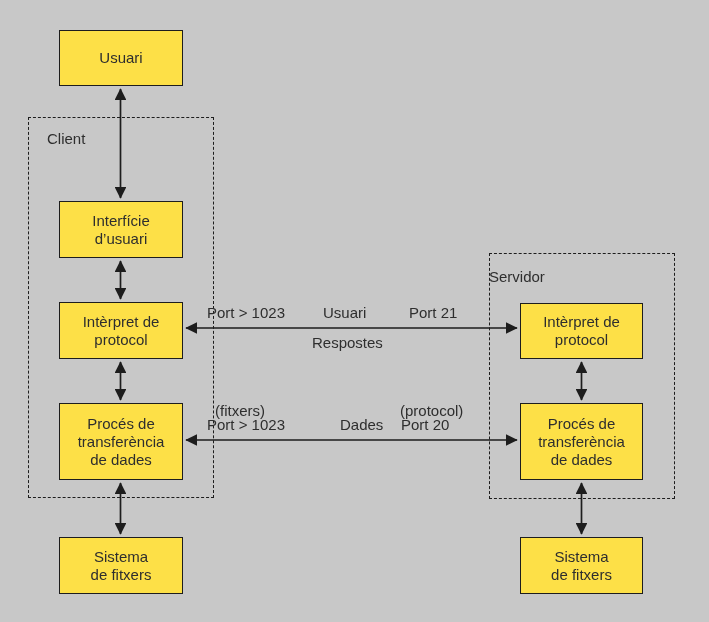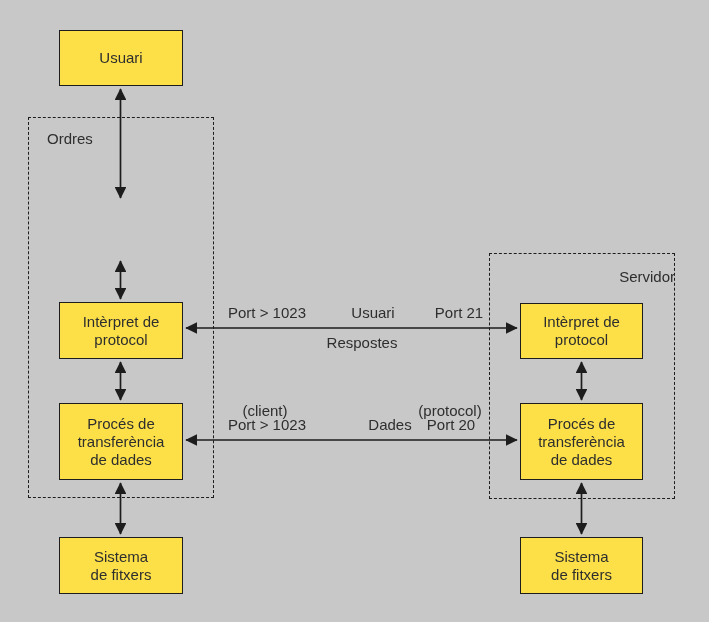--- a/index.html
+++ b/index.html
@@ -43,37 +43,36 @@
   }
   .group-label {
     position: absolute;
     font-size: 15px;
     line-height: 17px;
   }
   .edge-label {
     position: absolute;
     font-size: 15px;
     line-height: 16px;
-    text-align: center;
     white-space: nowrap;
   }
   
   #n-usuari            { left: 59px;  top: 30px;  width: 124px; height: 56px; }
   #n-interficie        { left: 59px;  top: 201px; width: 124px; height: 57px; }
   #n-interpret-client  { left: 59px;  top: 302px; width: 124px; height: 57px; }
   #n-proces-client     { left: 59px;  top: 403px; width: 124px; height: 77px; }
   #n-sistema-client    { left: 59px;  top: 537px; width: 124px; height: 57px; }
   #n-interpret-servidor{ left: 520px; top: 303px; width: 123px; height: 56px; }
   #n-proces-servidor   { left: 520px; top: 403px; width: 123px; height: 77px; }
   #n-sistema-servidor  { left: 520px; top: 537px; width: 123px; height: 57px; }
   
   #g-client   { left: 28px;  top: 117px; width: 186px; height: 381px; }
   #g-servidor { left: 489px; top: 253px; width: 186px; height: 246px; }
   #gl-client   { left: 47px;  top: 130px; }
-  #gl-servidor { left: 489px; top: 268px; width: 186px; text-align: right; }
+  #gl-servidor { left: 489px; top: 268px; width: 186px; text-align: left; }
   
   #l-port1023-top    { left: 207px; top: 305px; width: 120px; }
   #l-ordres          { left: 323px; top: 305px; width: 100px; }
   #l-port21          { left: 409px; top: 305px; width: 100px; }
   #l-respostes       { left: 312px; top: 335px; width: 100px; }
   #l-client-paren    { left: 215px; top: 403px; width: 100px; }
   #l-port1023-bottom { left: 207px; top: 417px; width: 120px; }
   #l-dades           { left: 340px; top: 417px; width: 100px; }
   #l-servidor-paren  { left: 400px; top: 403px; width: 100px; }
   #l-port20          { left: 401px; top: 417px; width: 100px; }
@@ -97,43 +96,45 @@
       <line x1="581.5" y1="362" x2="581.5" y2="400" marker-start="url(#arrowhead)" marker-end="url(#arrowhead)"></line>
       <line x1="581.5" y1="483" x2="581.5" y2="534" marker-start="url(#arrowhead)" marker-end="url(#arrowhead)"></line>
       <line x1="186" y1="328" x2="517" y2="328" marker-start="url(#arrowhead)" marker-end="url(#arrowhead)"></line>
       <line x1="186" y1="440" x2="517" y2="440" marker-start="url(#arrowhead)" marker-end="url(#arrowhead)"></line>
     </g>
   </svg>
 
   <div class="group" id="g-client"></div>
   <div class="group" id="g-servidor"></div>
 
-  <span class="group-label" id="gl-client">Ordres</span>
+  <span class="group-label" id="gl-client">Client</span>
   <span class="group-label" id="gl-servidor">Servidor</span>
 
   <div class="node" id="n-usuari">Usuari</div>
+  <div class="node" id="n-interficie">Interfície
+d’usuari</div>
   <div class="node" id="n-interpret-client">Intèrpret de
 protocol</div>
   <div class="node" id="n-proces-client">Procés de
 transferència
 de dades</div>
   <div class="node" id="n-sistema-client">Sistema
 de fitxers</div>
   <div class="node" id="n-interpret-servidor">Intèrpret de
 protocol</div>
   <div class="node" id="n-proces-servidor">Procés de
 transferència
 de dades</div>
   <div class="node" id="n-sistema-servidor">Sistema
 de fitxers</div>
 
   <span class="edge-label" id="l-port1023-top">Port &gt; 1023</span>
   <span class="edge-label" id="l-ordres">Usuari</span>
   <span class="edge-label" id="l-port21">Port 21</span>
   <span class="edge-label" id="l-respostes">Respostes</span>
 
-  <span class="edge-label" id="l-client-paren">(client)</span>
+  <span class="edge-label" id="l-client-paren">(fitxers)</span>
   <span class="edge-label" id="l-port1023-bottom">Port &gt; 1023</span>
   <span class="edge-label" id="l-dades">Dades</span>
   <span class="edge-label" id="l-servidor-paren">(protocol)</span>
   <span class="edge-label" id="l-port20">Port 20</span>
 
 </div>
 
 </body></html>

